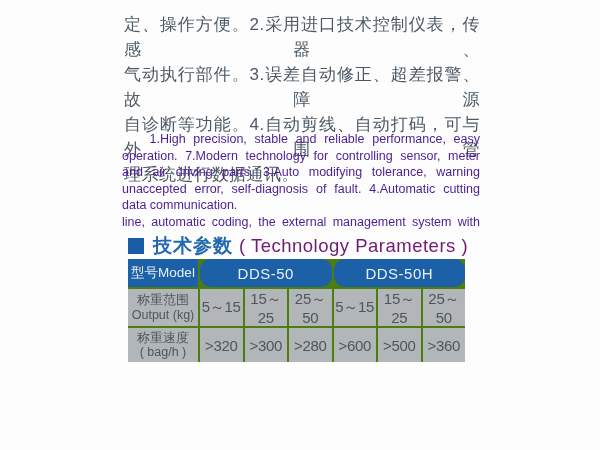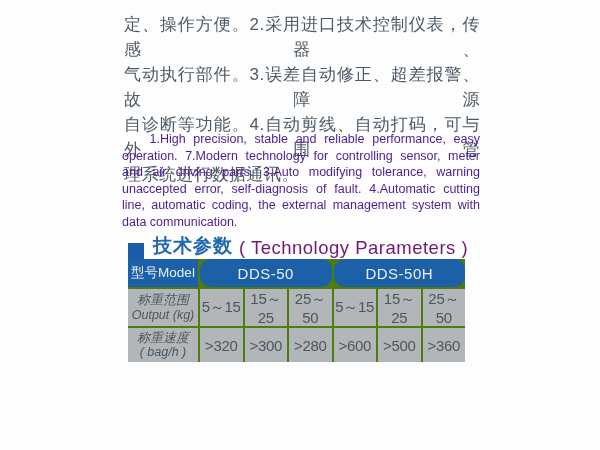--- a/index.html
+++ b/index.html
@@ -44,21 +44,21 @@
   .en-line { text-align: justify; }
   .en-line.full { text-align-last: justify; }
   .en-line.indent { text-indent: 2.2em; }
 
   
   .section-title {
     position: absolute;
     left: 128px;
     top: 233px;
     display: flex;
-    align-items: flex-end;
+    align-items: center;
     white-space: nowrap;
   }
   .blue-square {
     width: 16px;
     height: 16px;
     background: #1a5da6;
     margin-right: 9px;
     flex: 0 0 auto;
   }
   .title-cn {
@@ -102,21 +102,20 @@
     background: #b2b6b9;
     color: #4d565e;
   }
   .span3 { grid-column: span 3; border-radius: 11px; }
   .model-hdr { font-size: 13.5px; }
   .model-name { font-size: 15px; letter-spacing: 0.5px; }
   .label-cell {
     flex-direction: column;
     line-height: 1.2;
     font-size: 13px;
-    font-style: italic;
   }
   .label-cell .sub { font-size: 12.5px; }
   .val { font-size: 15px; letter-spacing: -0.3px; }
 </style>
 </head>
 <body>
 
 <div class="page">
 
   <div class="cn-para">
@@ -124,22 +123,22 @@
     <div class="cn-line full">气动执行部件。3.误差自动修正、超差报警、故障源</div>
     <div class="cn-line full">自诊断等功能。4.自动剪线、自动打码，可与外围管</div>
     <div class="cn-line">理系统进行数据通讯。</div>
   </div>
 
   <div class="en-para">
     <div class="en-line full indent">1.High precision, stable and reliable performance, easy</div>
     <div class="en-line full">operation. 7.Modern technology for controlling sensor, meter</div>
     <div class="en-line full">and air driving parts. 3.Auto modifying tolerance, warning</div>
     <div class="en-line full">unaccepted error, self-diagnosis of fault. 4.Automatic cutting</div>
+    <div class="en-line">data communication.</div>
     <div class="en-line full">line, automatic coding, the external management system with</div>
-    <div class="en-line">data communication.</div>
   </div>
 
   <div class="section-title">
     <span class="blue-square"></span>
     <span class="title-cn">技术参数</span>
     <span class="title-en">( Technology Parameters )</span>
   </div>
 
   <div class="spec-table">
 

